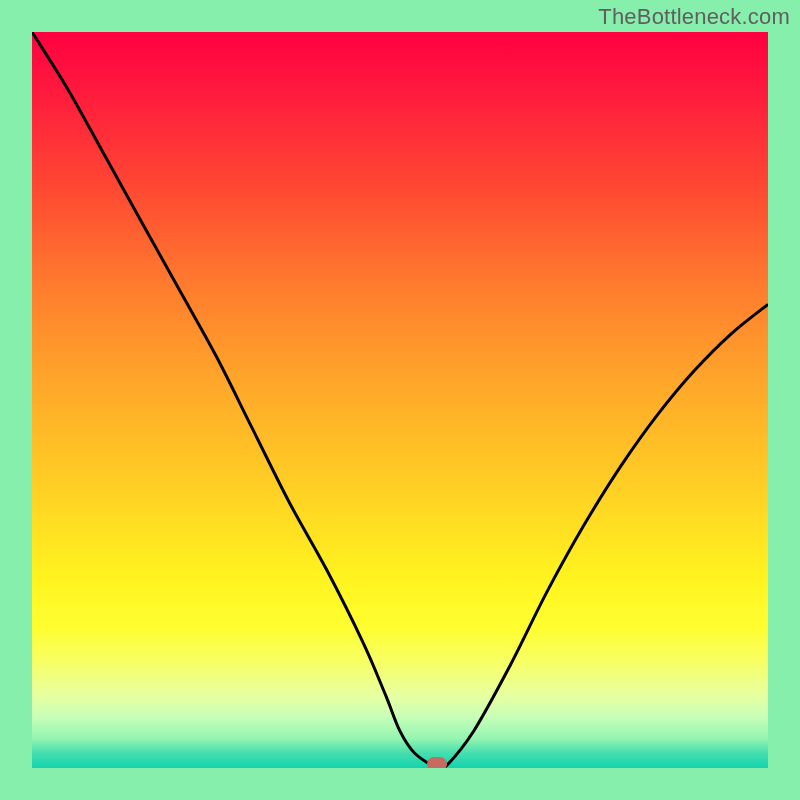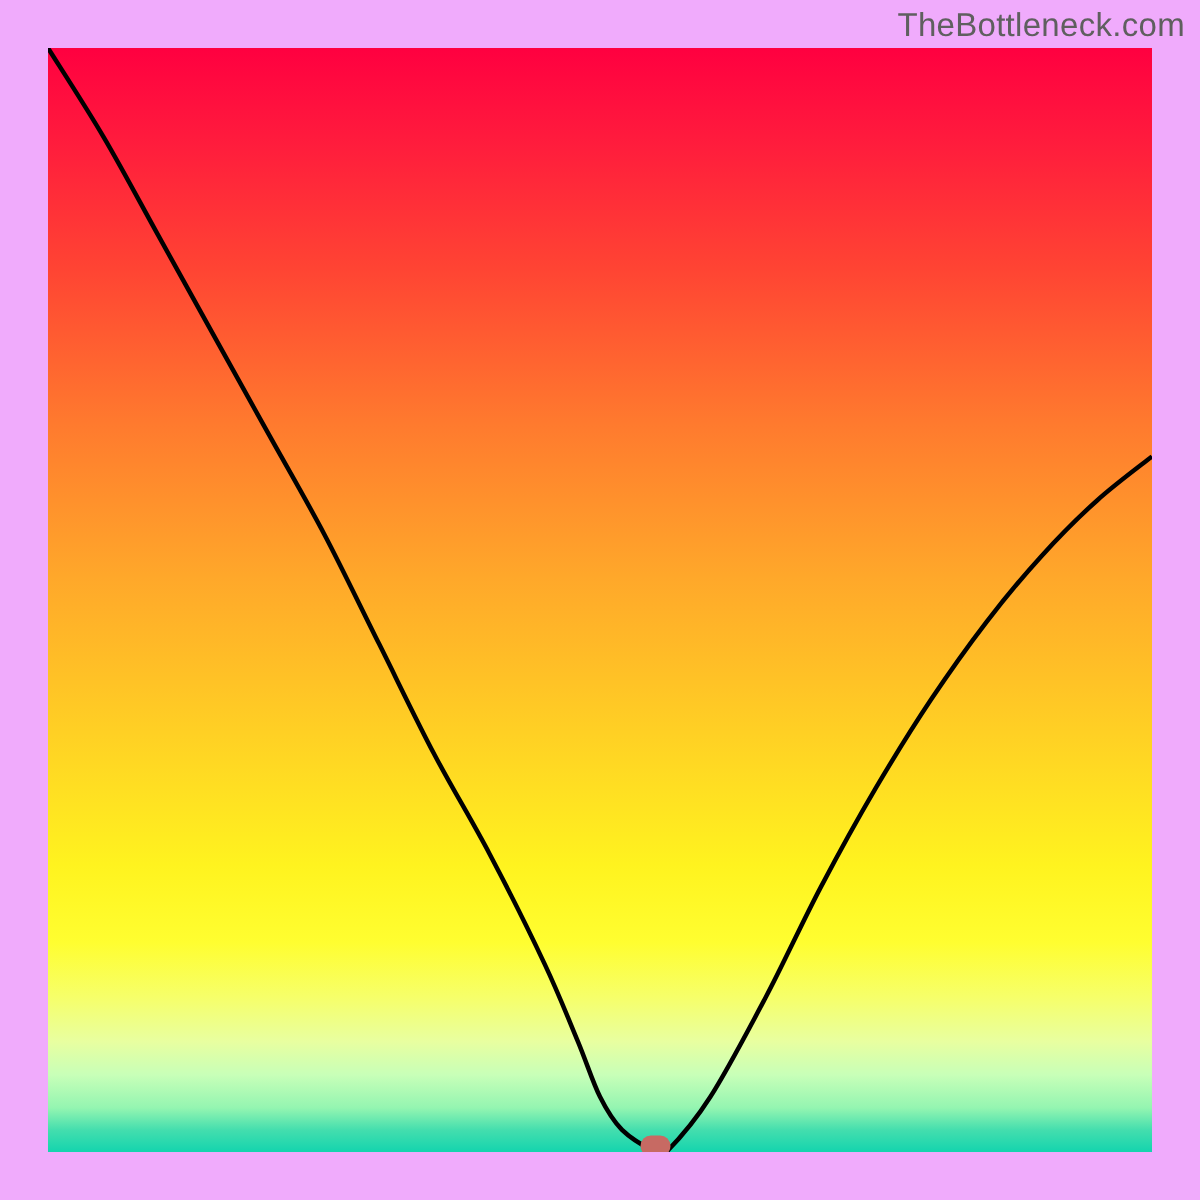--- a/index.html
+++ b/index.html
@@ -8,21 +8,21 @@
     width: 800px;
     height: 800px;
     background: #000;
     overflow: hidden;
     font-family: Arial, Helvetica, sans-serif;
   }
   .frame {
     position: relative;
     width: 800px;
     height: 800px;
-    background: #f0abfc;
+    background: #86efac;
   }
   .watermark {
     position: absolute;
     top: 4px;
     right: 10px;
     color: #5f5f5f;
     font-size: 22px;
     letter-spacing: 0.2px;
     z-index: 10;
   }

